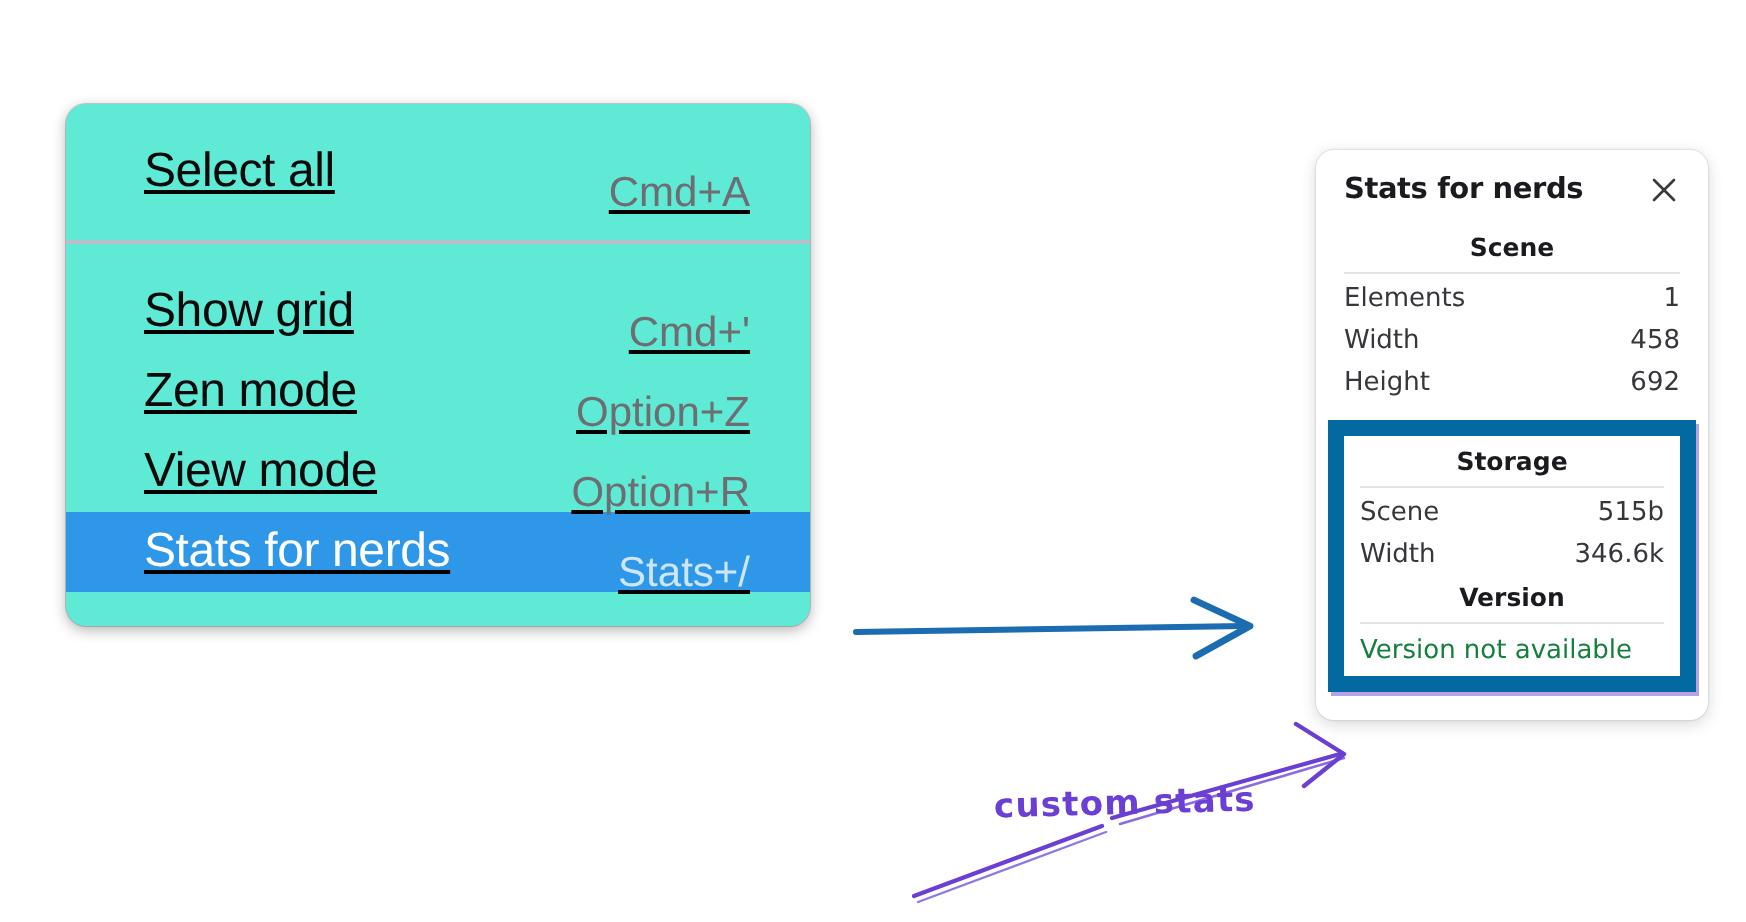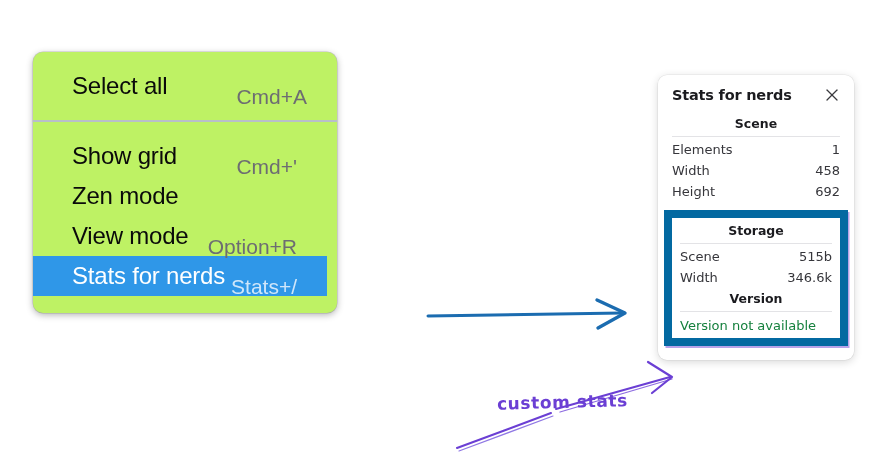--- a/index.html
+++ b/index.html
@@ -20,36 +20,37 @@
     inset: 0;
     width: 873px;
     height: 461px;
   }
 
   
   .context-menu {
     position: absolute;
     left: 33px;
     top: 52px;
-    width: 304px;
-    background: #bef264;
+    width: 372px;
+    background: #5eead4;
     border-radius: 10px;
     box-shadow: 0 2px 7px rgba(0,0,0,0.30), 0 0 0 0.5px rgba(0,0,0,0.18);
     overflow: hidden;
     padding: 0;
+    text-decoration: underline;
   }
   .menu-group {
     padding: 9px 0 9px 0;
   }
   .menu-group.first {
     padding: 14px 0 14px 0;
     border-bottom: 2px solid #b8bfc9;
   }
   .menu-group.second {
-    padding: 14px 10px 0 0;
+    padding: 14px 0 0 0;
   }
   .menu-item {
     display: flex;
     align-items: center;
     justify-content: space-between;
     padding: 4px 30px 4px 39px;
     height: 40px;
     box-sizing: border-box;
     cursor: default;
   }
@@ -184,20 +185,21 @@
       </div>
     </div>
 
     <div class="menu-group second">
       <div class="menu-item">
         <span class="label">Show grid</span>
         <span class="shortcut">Cmd+'</span>
       </div>
       <div class="menu-item">
         <span class="label">Zen mode</span>
+        <span class="shortcut">Option+Z</span>
       </div>
       <div class="menu-item">
         <span class="label">View mode</span>
         <span class="shortcut">Option+R</span>
       </div>
       <div class="menu-item highlighted">
         <span class="label">Stats for nerds</span>
         <span class="shortcut">Stats+/</span>
       </div>
       <div class="menu-bottom-pad"></div>

